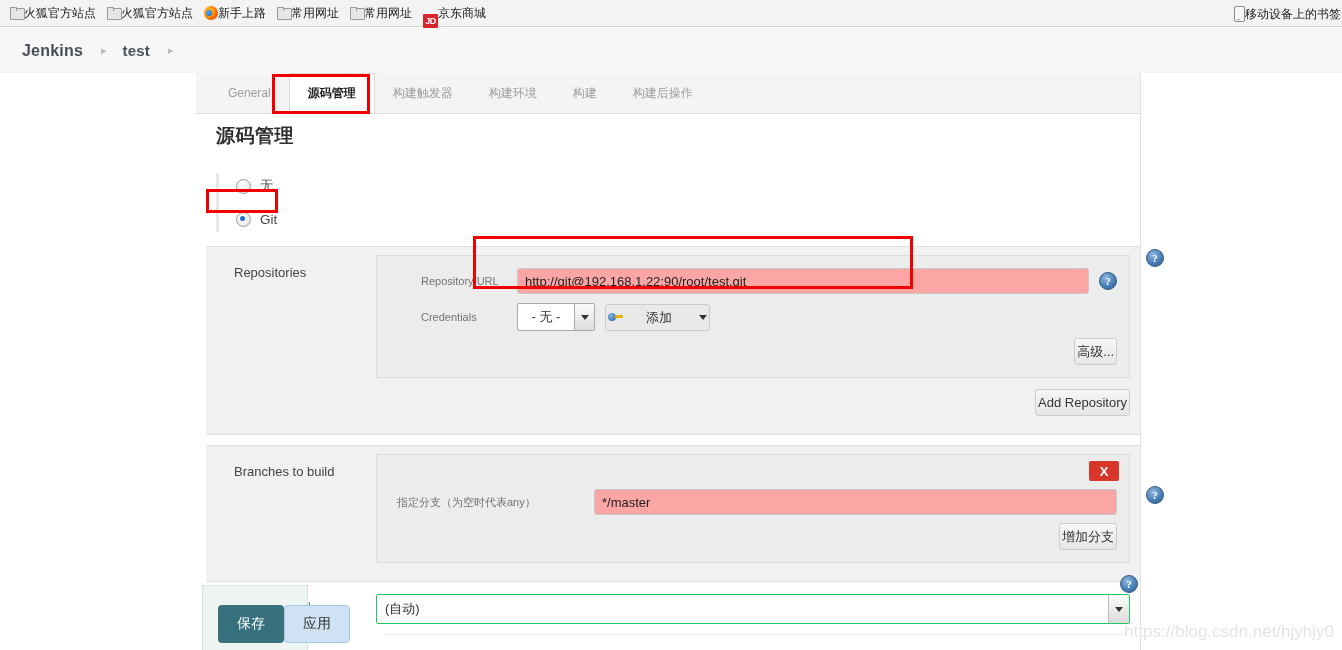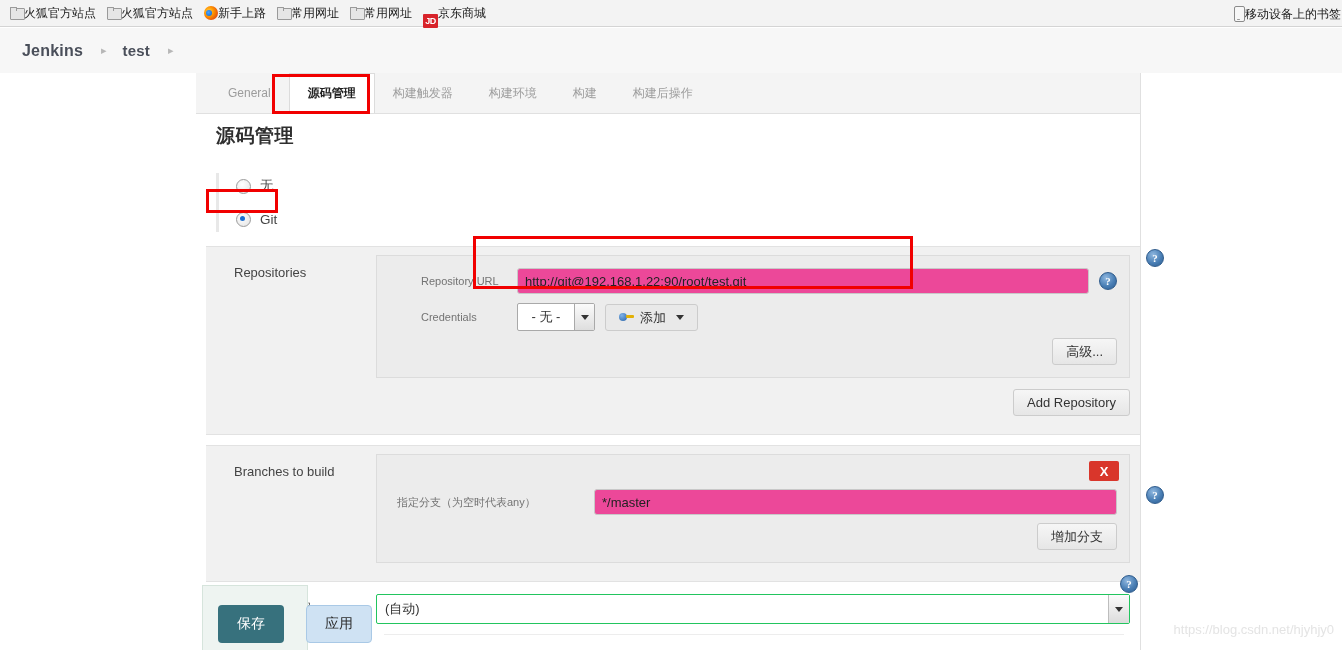--- a/index.html
+++ b/index.html
@@ -196,21 +196,21 @@
     margin-bottom: 6px;
   }
   .field-label {
     font-size: 11px; color: #737373;
     width: 128px; flex: none; text-align: left;
     padding-left: 32px; box-sizing: border-box;
   }
   .field-label.wide { width: 205px; padding-left: 8px; }
   .text-input {
     flex: 1; height: 26px; box-sizing: border-box;
-    border: 1px solid #c8c8c8; background: #ec4899;
+    border: 1px solid #c8c8c8; background: #fca5a5;
     font-size: 13px; color: #222; padding: 0 7px;
     font-family: "Liberation Sans", sans-serif;
     border-radius: 3px; outline: none;
   }
   .help-icon {
     width: 16px; height: 16px; border-radius: 50%; flex: none;
     margin-left: 10px;
     background: radial-gradient(circle at 38% 30%, #8fb7df 0%, #4a7fb5 55%, #2c5c91 100%);
     border: 1px solid #2e5b8c;
     color: #ffffff; font-size: 11px; font-weight: bold;
@@ -237,23 +237,23 @@
     background: linear-gradient(#fbfbfb, #dedede);
     display: flex; align-items: center; justify-content: center;
   }
   .caret { width: 0; height: 0; border-left: 4px solid transparent;
            border-right: 4px solid transparent; border-top: 5px solid #333; }
 
   .btn {
     border: 1px solid #ccc;
     background: linear-gradient(#f6f6f6, #e6e6e6);
     font-size: 13px; color: #333; border-radius: 3px;
-    padding: 0 13px; height: 27px; line-height: 25px;
+    padding: 0 2px; height: 27px; line-height: 25px;
     cursor: pointer; white-space: nowrap;
-    display: inline-flex; align-items: center; gap: 6px;
+    display: inline-flex; align-items: center; gap: 23px;
     font-family: "Liberation Sans", sans-serif;
     text-align: center;
   }
   .btn.flat { background: #e9e9e9; }
   .icon-key {
     width: 15px; height: 10px; position: relative; flex: none;
   }
   .icon-key::before {
     content: ""; position: absolute; left: 0; top: 1px;
     width: 8px; height: 8px; border-radius: 50%;
@@ -306,21 +306,21 @@
   .save-bar {
     position: absolute; left: 202px; top: 585px;
     width: 104px; height: 65px;
     background: #eef4f1;
     border: 1px solid #d6e4dc;
     border-bottom: none;
     z-index: 60;
   }
   .save-btns {
     position: absolute; left: 218px; top: 605px;
-    display: flex; gap: 22px; z-index: 61;
+    display: flex; gap: 0; z-index: 61;
   }
   .btn-save {
     width: 66px; height: 38px;
     background: #37717d; color: #ffffff;
     border: none; border-radius: 4px;
     font-size: 14px; cursor: pointer;
     display: flex; align-items: center; justify-content: center;
     font-family: "Liberation Sans", sans-serif;
   }
   .btn-apply {
@@ -332,21 +332,21 @@
     font-family: "Liberation Sans", sans-serif;
   }
   .hidden-tail {
     position: absolute; left: 214px; top: 640px;
     font-size: 13px; font-weight: bold; color: #3a4a6a;
     z-index: 59; opacity: 0.85;
   }
 
   .watermark {
     position: absolute; right: 8px; top: 622px;
-    font-size: 13px; color: #e4e4e4;
+    font-size: 17px; color: #e4e4e4;
     z-index: 70; white-space: nowrap;
   }
   .bottom-rule {
     position: absolute; left: 384px; top: 634px; width: 740px;
     border-top: 1px solid #ededed;
   }
 </style>
 </head>
 <body>
 

